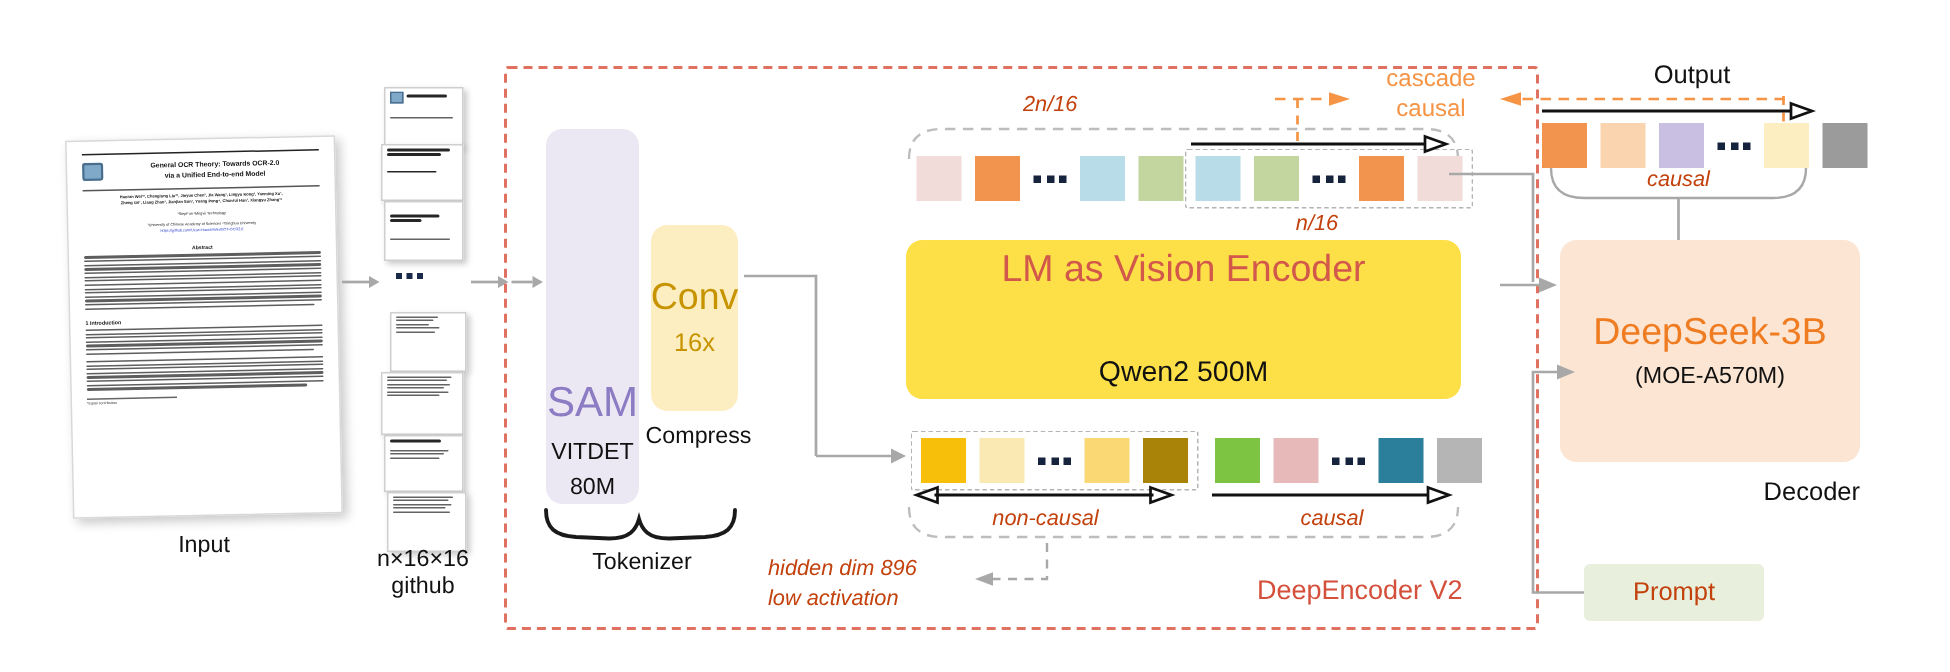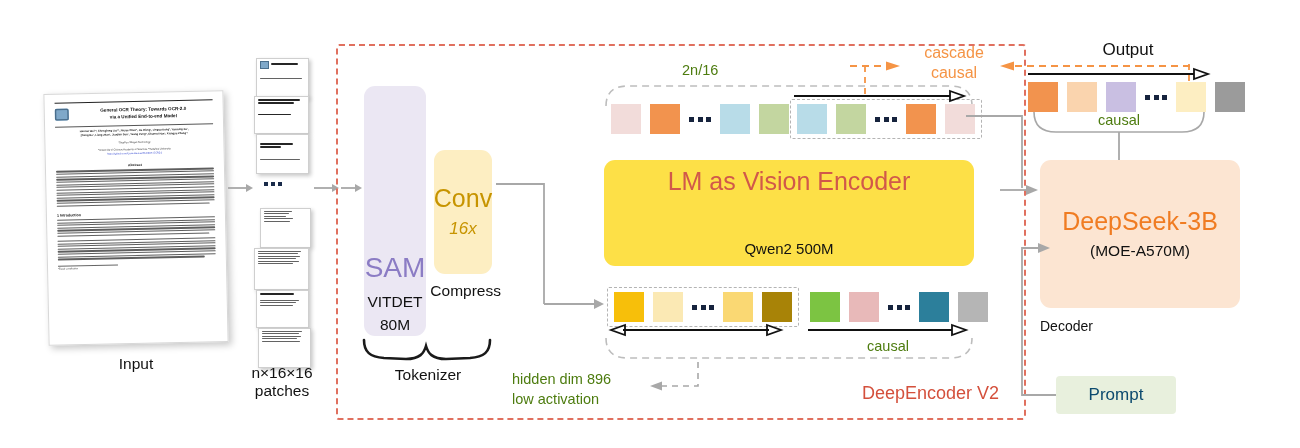--- a/index.html
+++ b/index.html
@@ -35,32 +35,32 @@
   .dots3{display:flex;gap:3px;}
   .dots3 i{width:4px;height:4px;background:#1a2b4a;display:block;}
 
   
   .box{border-radius:11px;display:flex;flex-direction:column;align-items:center;justify-content:center;}
   .sam-box{background:#ebe7f3;justify-content:flex-end;}
   .sam-t{font-size:28px;color:#8b7cc4;line-height:1;}
   .sam-s{font-size:15.5px;color:#111;line-height:1.45;margin-top:9px;text-align:center;}
   .conv-box{background:#fdeec2;}
   .conv-t{font-size:25px;color:#c79400;line-height:1;}
-  .conv-s{font-size:17px;color:#c79400;margin-top:8px;font-style:italic;}
+  .conv-s{font-size:17px;color:#c79400;margin-top:8px;}
   .lm-box{background:#fde047;gap:40px;}
   .lm-t{font-size:25px;color:#d1584a;line-height:1;}
-  .lm-s{font-size:15px;color:#111;margin-top:6px;}
+  .lm-s{font-size:19px;color:#111;margin-top:6px;}
   .ds-box{background:#fce5d2;}
   .ds-t{font-size:25px;color:#f07c22;line-height:1;}
   .ds-s{font-size:15.5px;color:#111;margin-top:8px;}
   .prompt-box{background:#e8f0dd;border-radius:4px;}
-  .prompt-t{font-size:17px;color:#0c4a6e;}
+  .prompt-t{font-size:17px;color:#c2410c;}
 
   .lbl{font-size:15.5px;color:#111;}
-  .lbl-gray{font-size:14.5px;color:#4d7c0f;}
+  .lbl-gray{font-size:14.5px;color:#c2410c;font-style:italic;}
   .lbl-red{font-size:18px;color:#d4503c;}
   .lbl-orange{font-size:16px;color:#f59445;line-height:1.25;text-align:center;}
 
   
   .tok{width:30px;height:30px;display:inline-block;}
   .tokrow{display:flex;align-items:center;gap:9px;}
   .tokdots{display:flex;gap:3.5px;align-items:center;}
   .tokdots i{width:5px;height:5px;background:#16233d;display:block;}
   .dashbox{border:1.6px dashed #b4b4b4;padding:4px 6px;border-radius:2px;}
 
@@ -186,35 +186,35 @@
     <div class="patch" style="left:6px;top:270px;width:46px;height:34px;">
       <div class="pl" style="width:88%"></div>
         <div class="pl" style="width:82%"></div>
       <div class="pl" style="width:86%"></div>
         <div class="pl" style="width:78%"></div>
       <div class="pl" style="width:84%"></div>
     </div>
   </div>
   <div class="abs cap" style="left:222px;top:364px;width:120px;">
     <div>n×16×16</div>
-    <div>patches</div>
+    <div>github</div>
   </div>
 
   <svg class="abs" style="left:228px;top:182px;" width="26" height="12">
     <line x1="0" y1="6" x2="18" y2="6" stroke="#a8a8a8" stroke-width="1.8"></line>
     <polygon points="18,2 25,6 18,10" fill="#a8a8a8"></polygon>
   </svg>
 
   <svg class="abs" style="left:314px;top:182px;" width="26" height="12">
     <line x1="0" y1="6" x2="18" y2="6" stroke="#a8a8a8" stroke-width="1.8"></line>
     <polygon points="18,2 25,6 18,10" fill="#a8a8a8"></polygon>
   </svg>
 
   <div class="abs redframe" style="left:336px;top:44px;width:686px;height:372px;"></div>
-  <div class="abs lbl-red" style="left:838px;top:383px;margin-left:24px;">DeepEncoder V2</div>
+  <div class="abs lbl-red" style="left:838px;top:383px;">DeepEncoder V2</div>
 
   <svg class="abs" style="left:341px;top:182px;" width="22" height="12">
     <line x1="0" y1="6" x2="14" y2="6" stroke="#a8a8a8" stroke-width="1.8"></line>
     <polygon points="14,2 21,6 14,10" fill="#a8a8a8"></polygon>
   </svg>
 
   <div class="abs box sam-box" style="left:364px;top:86px;width:62px;height:250px;">
     <div class="sam-t">SAM</div>
     <div class="sam-s">
       <div>VITDET</div>
@@ -263,20 +263,21 @@
       <span class="tok" style="background:#c3d6a0"></span>
       <span class="tokdots">
           <i></i>
           <i></i>
           <i></i>
         </span>
       <span class="tok" style="background:#f2934e"></span>
       <span class="tok" style="background:#f2dcda"></span>
     </div>
   </div>
+  <div class="abs lbl-gray" style="left:790px;top:141px;width:176px;text-align:center;">n/16</div>
 
   <svg class="abs" style="left:794px;top:90px;" width="172" height="12">
     <line x1="0" y1="6" x2="156" y2="6" stroke="#111" stroke-width="2"></line>
     <polygon points="156,1 170,6 156,11" fill="none" stroke="#111" stroke-width="1.8"></polygon>
   </svg>
 
   <div class="abs lbl-orange" style="left:900px;top:43px;width:108px;">
     <div>cascade</div>
     <div>causal</div>
   </div>
@@ -317,20 +318,21 @@
         </span>
       <span class="tok" style="background:#fad873"></span>
       <span class="tok" style="background:#a88307"></span>
     </div>
   </div>
   <svg class="abs" style="left:611px;top:323px;" width="172" height="14">
     <line x1="12" y1="7" x2="158" y2="7" stroke="#111" stroke-width="2"></line>
     <polygon points="14,2 0,7 14,12" fill="none" stroke="#111" stroke-width="1.8"></polygon>
     <polygon points="156,2 170,7 156,12" fill="none" stroke="#111" stroke-width="1.8"></polygon>
   </svg>
+  <div class="abs lbl-gray" style="left:607px;top:338px;width:180px;text-align:center;">non-causal</div>
 
   <div class="abs tokrow" style="left:810px;top:292px;">
     <span class="tok" style="background:#7cc442"></span>
     <span class="tok" style="background:#e8b9b9"></span>
     <span class="tokdots">
         <i></i>
         <i></i>
         <i></i>
       </span>
     <span class="tok" style="background:#2c7f9b"></span>
@@ -381,21 +383,21 @@
   </svg>
   <div class="abs lbl-gray" style="left:1032px;top:112px;width:174px;text-align:center;">causal</div>
   <svg class="abs" style="left:1114px;top:132px;" width="10" height="38">
     <line x1="5" y1="0" x2="5" y2="36" stroke="#a8a8a8" stroke-width="1.8"></line>
   </svg>
 
   <div class="abs box ds-box" style="left:1040px;top:160px;width:200px;height:148px;">
     <div class="ds-t">DeepSeek-3B</div>
     <div class="ds-s">(MOE-A570M)</div>
   </div>
-  <div class="abs lbl" style="left:1040px;top:318px;width:200px;text-align:left;font-size:14px;">Decoder</div>
+  <div class="abs lbl" style="left:1040px;top:318px;width:200px;text-align:right;font-size:17px;">Decoder</div>
 
   <div class="abs prompt-box ctr" style="left:1056px;top:376px;width:120px;height:38px;">
     <span class="prompt-t">Prompt</span>
   </div>
   <svg class="abs" style="left:1004px;top:238px;" width="60" height="160">
     <path d="M52,157 L18,157 L18,10 L34,10" fill="none" stroke="#a8a8a8" stroke-width="1.8"></path>
     <polygon points="34,5 46,10 34,15" fill="#a8a8a8"></polygon>
   </svg>
 
 </div>

